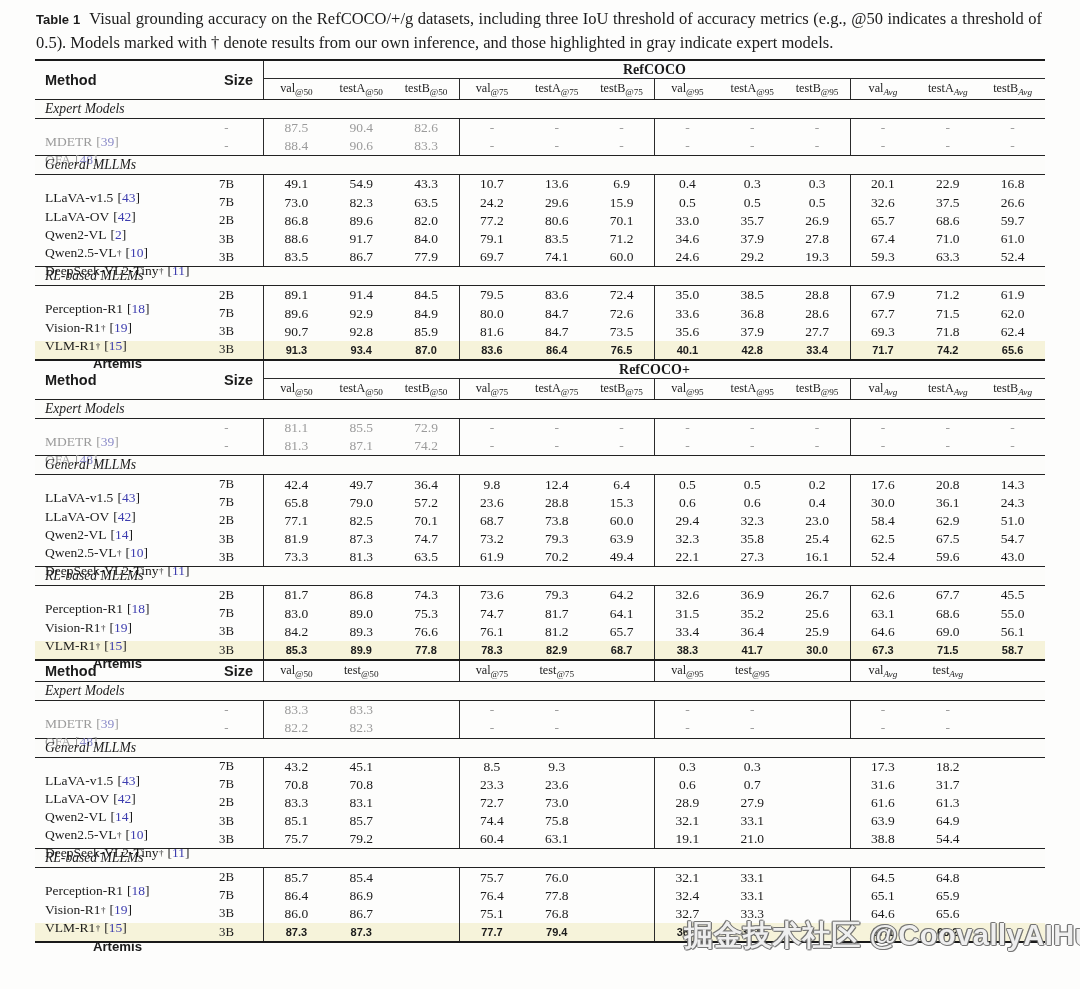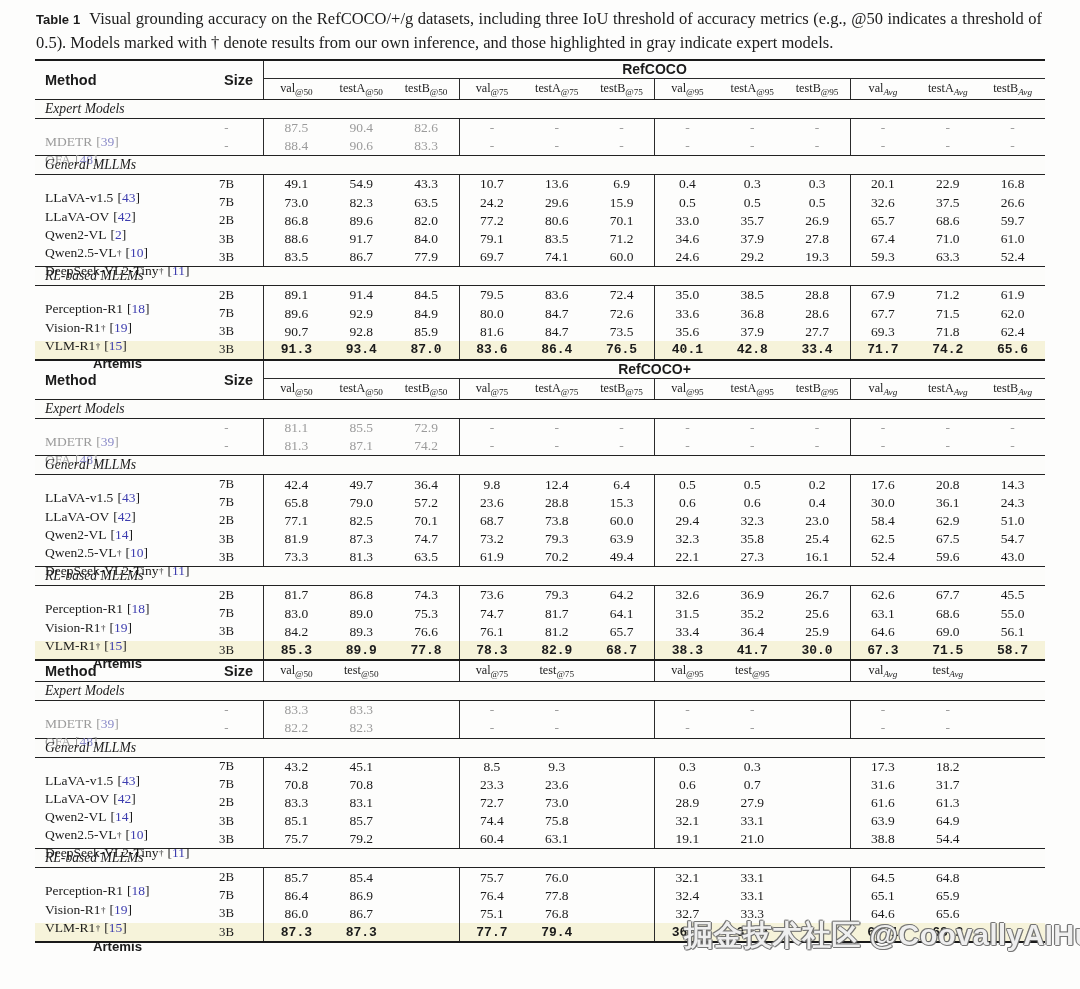--- a/index.html
+++ b/index.html
@@ -18,21 +18,21 @@
 
   
   .tbl-wrap { margin:0 35px; position:relative; }
   .rule2 { height:1.6px; border-top:1.3px solid #1a1a1a; border-bottom:1.3px solid #1a1a1a; }
 
   .thead { display:flex; align-items:stretch; }
   .th-left { width:228px; display:flex; align-items:center; justify-content:space-between;
              padding:0 10px 0 10px; font-family:"Liberation Sans",sans-serif; font-weight:bold; font-size:14.5px;gap:41px; }
   .th-right { flex:1; border-left:1px solid #2b2b2b; display:flex; flex-direction:column; }
   .th-span { height:18px; line-height:17px; text-align:center; border-bottom:1px solid #2b2b2b;
-             font-family:Liberation Sans, sans-serif; font-weight:bold; font-size:14px; }
+             font-family:Liberation Serif, serif; font-weight:bold; font-size:14px; }
   .th-cols { height:20px; display:flex; align-items:center; }
   .th-grp { flex:1; display:flex; height:100%; align-items:center; }
   .th-grp + .th-grp { border-left:1px solid #2b2b2b; }
   .th-col { flex:1; text-align:center; font-size:12.2px; white-space:nowrap; }
   .subsc { font-size:9.2px; vertical-align:-2.5px; }
   .subsc.it { font-style:italic; }
 
   
   .sec { height:20px; border-top:1.1px solid #222; border-bottom:1.1px solid #222;
          font-style:italic; font-size:13.6px; line-height:17.5px; padding-left:10px; background:#fcfcfa; }
@@ -42,21 +42,21 @@
   .c-m { width:155px; padding-left:10px; white-space:nowrap; display:flex; align-items:center;margin-top:23px; }
   .c-s { width:73px; text-align:center; font-size:12.8px; display:flex; align-items:center; justify-content:center; }
   .c-g { flex:1; display:flex; border-left:1px solid #2b2b2b; align-items:stretch; }
   .c-v { flex:1; text-align:center; display:flex; align-items:center; justify-content:center; }
   .row.gray { color:var(--gray,#9b9b9b); }
   .row.gray .ref-num { color:#8a8ac8; }
   .ref-num { color:var(--ref,#3d3daf); }
   .dag { font-size:9px; vertical-align:super; line-height:0; margin-left:0.5px; }
   .row.hl { background:var(--hl,#f6f3da); }
   .row.hl .c-m { font-family:"Liberation Sans",sans-serif; font-weight:bold; font-size:13.2px;justify-content:center; }
-  .row.hl .c-v { font-family:Liberation Mono, monospace; font-weight:bold; font-size:13px; }
+  .row.hl .c-v { font-family:Liberation Sans, sans-serif; font-weight:bold; font-size:11px; }
 
   
   .watermark {
     position:absolute; top:916px; left:684px; z-index:5;
     font-family:"Liberation Sans",sans-serif; font-weight:bold; font-size:29px;
     color:rgba(250,250,250,0.92); white-space:nowrap; letter-spacing:0.5px;
     text-shadow:
       1.2px 0 0 rgba(110,110,110,.85), -1.2px 0 0 rgba(110,110,110,.85),
       0 1.2px 0 rgba(110,110,110,.85), 0 -1.2px 0 rgba(110,110,110,.85),
       1px 1px 0 rgba(110,110,110,.7), -1px -1px 0 rgba(110,110,110,.7);

